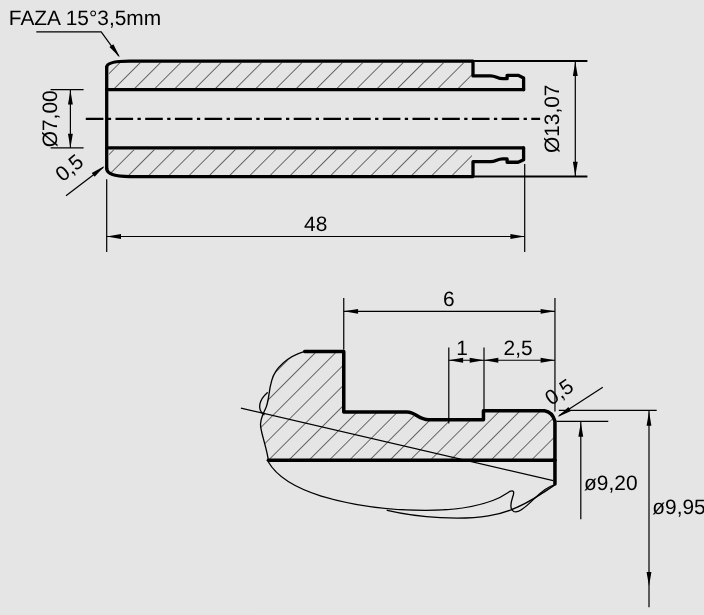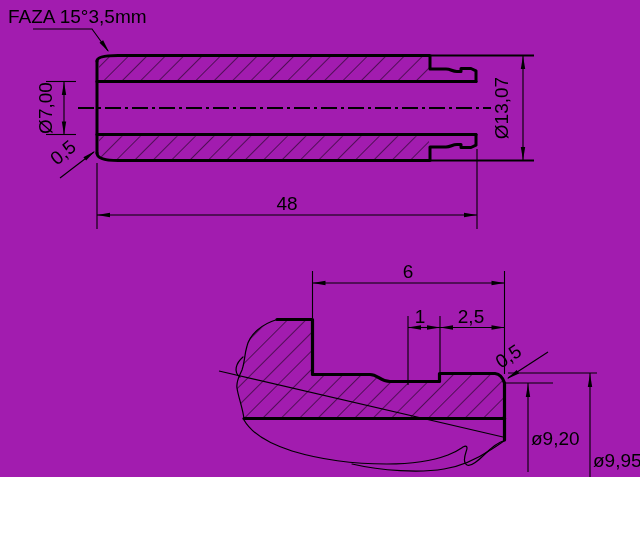--- a/index.html
+++ b/index.html
@@ -1,16 +1,16 @@
 <!DOCTYPE html>
 <html><head>
 <meta charset="utf-8">
 <style>
   html,body{margin:0;padding:0;background:#ffffff;}
-  .canvas-wrap{width:640px;height:477px;background:#a21caf;position:relative;}
+  .canvas-wrap{width:640px;height:559px;background:#e5e5e5;position:relative;}
   svg{display:block;}
   .outline{stroke:#000;stroke-width:3;fill:none;stroke-linecap:round;stroke-linejoin:round;}
   .outlineD{stroke:#000;stroke-width:3.2;fill:none;stroke-linecap:round;stroke-linejoin:round;}
   .thin{stroke:#000;stroke-width:1.1;fill:none;}
   .ext2{stroke:#000;stroke-width:1.8;fill:none;}
   .breakline{stroke:#000;stroke-width:1.2;fill:none;stroke-linecap:round;}
   .center{stroke:#000;stroke-width:2;fill:none;stroke-dasharray:16 4 3 4;}
   .arrow{fill:#000;stroke:none;}
   .dim{font:19px "Liberation Sans", sans-serif;fill:#000;}
 </style>

